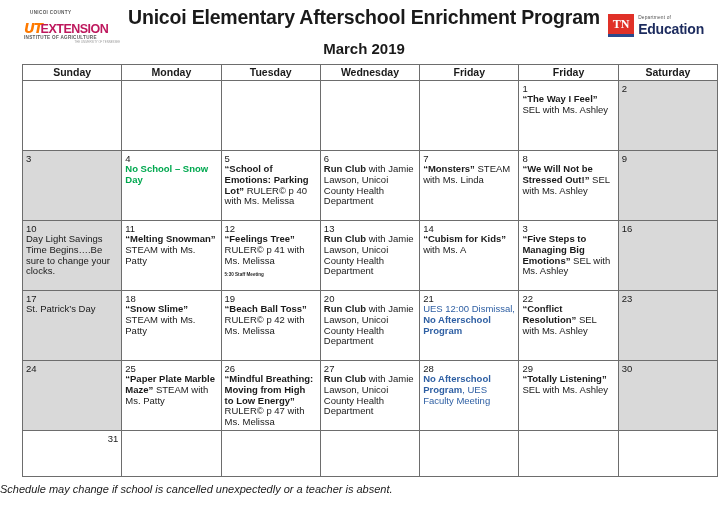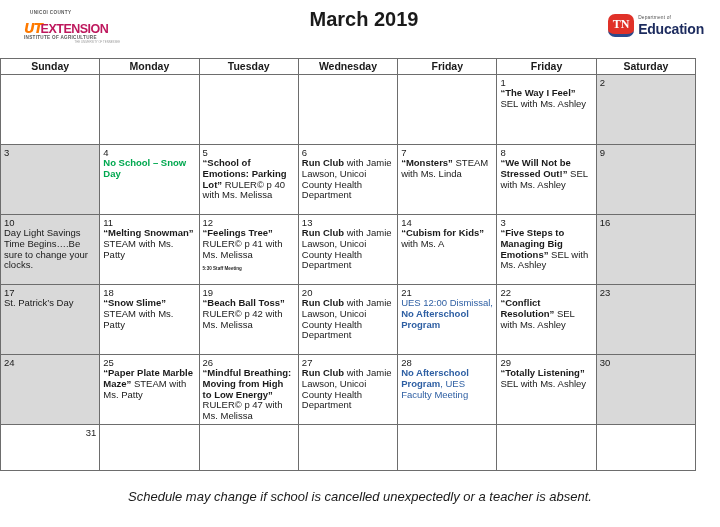--- a/index.html
+++ b/index.html
@@ -34,24 +34,24 @@
     padding: 0 96px 0 104px;
   }
   .main-title {
     font-size: 19.5px;
     font-weight: bold;
     line-height: 23px;
     letter-spacing: -0.2px;
     white-space: nowrap;
   }
   .sub-title {
-    font-size: 20px;
+    font-size: 15px;
     font-weight: bold;
     line-height: 19px;
-    margin-top: 4px;
+    margin-top: 10px;
   }
 
   
   .ut-logo {
     position: absolute;
     left: 24px;
     top: 11px;
     width: 104px;
     height: 34px;
     line-height: 1;
@@ -112,43 +112,43 @@
     height: 20px;
     background: #e03128;
     color: #ffffff;
     font-size: 12px;
     font-weight: bold;
     font-family: "Liberation Serif", serif;
     display: flex;
     align-items: center;
     justify-content: center;
     border-bottom: 3px solid #2a4a8c;
-    border-radius: 7px;
   }
   .tn-text {
     margin-left: 4px;
     padding-top: 2px;
   }
   .tn-dept {
     font-size: 4.8px;
     color: #555555;
     letter-spacing: 0.2px;
   }
   .tn-edu {
     font-size: 14px;
     font-weight: bold;
     color: #1c2b5e;
     letter-spacing: -0.2px;
     margin-top: 1px;
   }
 
   
   .cal-wrap {
-    padding: 0 0;
+    padding: 0 22px;
     box-sizing: border-box;
+    margin-top: 6px;
   }
   table.calendar {
     width: 696px;
     border-collapse: collapse;
     table-layout: fixed;
     border: 1.5px solid #4a4a4a;
   }
   table.calendar th,
   table.calendar td {
     border: 1px solid #6d6d6d;
@@ -195,44 +195,44 @@
     display: block;
     font-size: 4.6px;
     line-height: 7px;
     font-weight: bold;
     margin-top: 5px;
     color: #2a2a2a;
   }
 
   
   .footer {
-    text-align: center;
-    font-size: 13px;
+    font-size: 11px;
     font-style: italic;
-    margin-top: 18px;
+    margin-top: 6px;
   }
 </style>
 </head>
 <body>
 
 <div class="page">
 
   <div class="header">
 
     <div class="ut-logo">
       <div class="ut-county">UNICOI COUNTY</div>
       <div class="ut-main">
         <span class="ut-mark">UT</span>
         <span class="ut-word">EXTENSION</span>
       </div>
       <div class="ut-inst">INSTITUTE OF AGRICULTURE</div>
       <div class="ut-rule">THE UNIVERSITY OF TENNESSEE</div>
     </div>
 
     <div class="title-block">
+      <div class="main-title">Unicoi Elementary Afterschool Enrichment Program</div>
       <div class="sub-title">March 2019</div>
     </div>
 
     <div class="tn-logo">
       <div class="tn-badge">TN</div>
       <div class="tn-text">
         <div class="tn-dept">Department of</div>
         <div class="tn-edu">Education</div>
       </div>
     </div>

